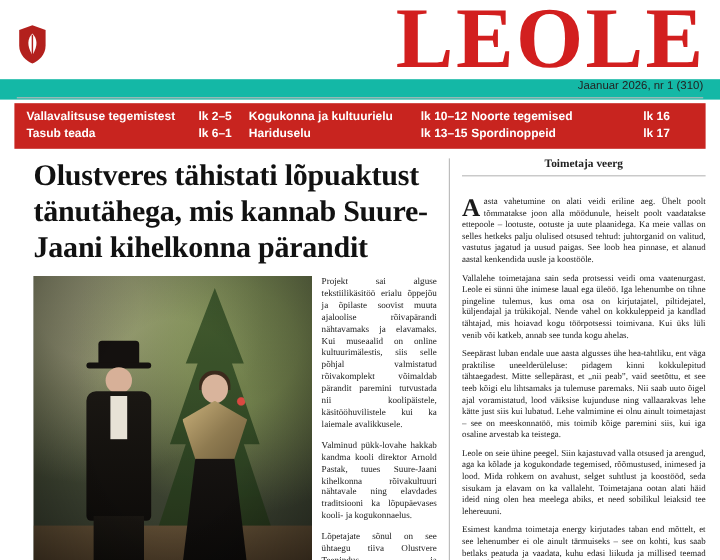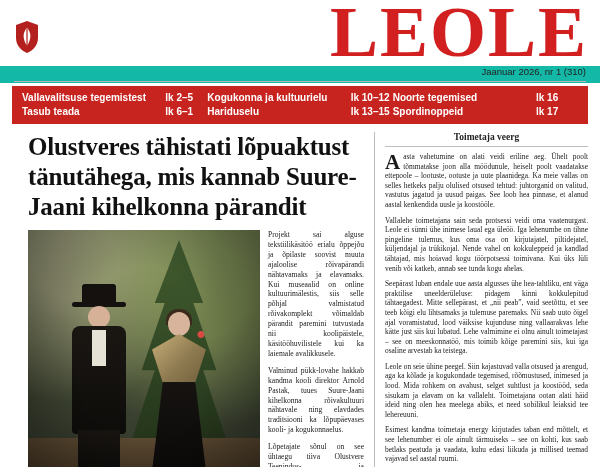--- a/index.html
+++ b/index.html
@@ -241,21 +241,21 @@
   .lead-col p { margin: 0 0 7px 0; }
 
   .side-title {
     text-align: center;
     font-family: "Liberation Serif", serif;
     font-weight: 700;
     font-size: 9.5px;
     color: #222;
     padding-bottom: 4px;
     border-bottom: 1px solid #bdbdbd;
-    margin-bottom: 5px;
+    margin-bottom: 16px;
   }
   .side-text {
     font-family: "Liberation Serif", serif;
     font-size: 7.4px;
     line-height: 9.6px;
     color: #1a1a1a;
     text-align: justify;
     hyphens: auto;
   }
   .side-text p { margin: 0 0 6px 0; }

